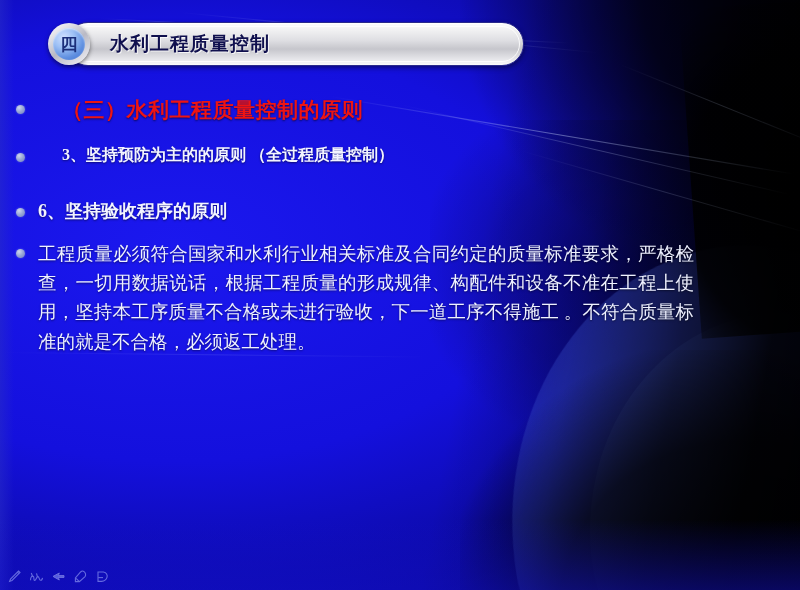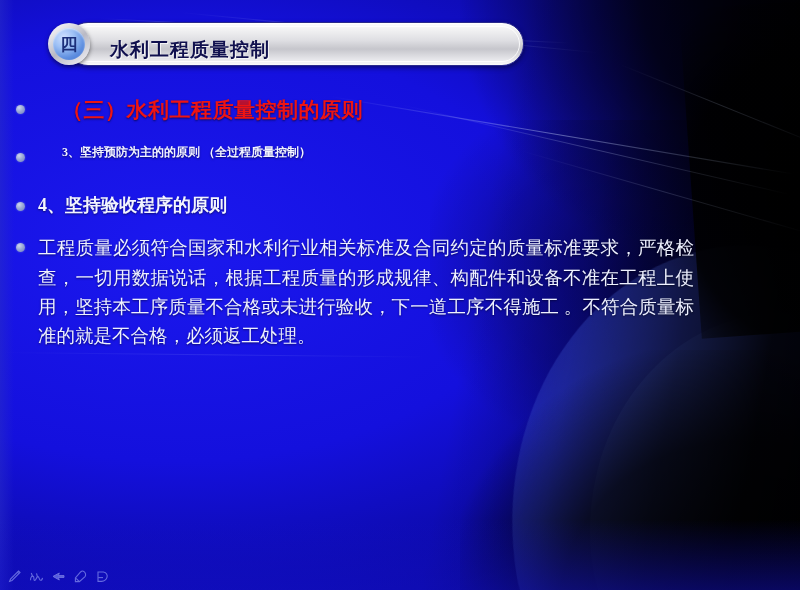--- a/index.html
+++ b/index.html
@@ -140,21 +140,21 @@
   .title-pill-inner {
     position: absolute;
     left: 3px; top: 3px; right: 3px; bottom: 3px;
     border-radius: 19px;
     border: 1px solid rgba(255,255,255,0.85);
     pointer-events: none;
   }
   .title-text {
     position: absolute;
     left: 86px;
-    top: 15px;
+    top: 9px;
     font-family: "DejaVu Sans", "Liberation Sans", sans-serif;
     font-weight: 700;
     font-size: 19px;
     letter-spacing: 1px;
     color: #10104e;
     text-shadow: 1px 1px 0 rgba(255,255,255,0.75);
     white-space: nowrap;
   }
   .title-badge {
     position: absolute;
@@ -210,21 +210,21 @@
   .b-heading {
     font-size: 21px;
     font-weight: 700;
     color: #ee1414;
     letter-spacing: 0.5px;
     text-shadow: 0 1px 2px rgba(0,0,0,0.55);
     line-height: 1.35;
     padding-left: 24px;
   }
   .b-sub {
-    font-size: 12px;
+    font-size: 16px;
     font-weight: 700;
     color: #f2f4ff;
     line-height: 1.4;
     padding-left: 24px;
     text-shadow: 0 1px 2px rgba(0,0,0,0.5);
   }
   .b-sub2 {
     font-size: 18px;
     font-weight: 700;
     color: #f2f4ff;
@@ -311,21 +311,21 @@
       <div class="b-sub">3、坚持预防为主的的原则 （全过程质量控制）</div>
     </div>
 
     <div class="sp-2"></div>
 
 
     <div class="sp-3"></div>
 
     <div class="bullet-row">
       <div class="bullet-dot"></div>
-      <div class="b-sub2">4、坚持验收程序的原则</div>
+      <div class="b-sub2">6、坚持验收程序的原则</div>
     </div>
 
     <div class="sp-2"></div>
 
     <div class="bullet-row">
       <div class="bullet-dot"></div>
       <div class="b-para">工程质量必须符合国家和水利行业相关标准及合同约定的质量标准要求，严格检查，一切用数据说话，根据工程质量的形成规律、构配件和设备不准在工程上使 用，坚持本工序质量不合格或未进行验收，下一道工序不得施工 。不符合质量标准的就是不合格，必须返工处理。</div>
     </div>
 
   </div>

